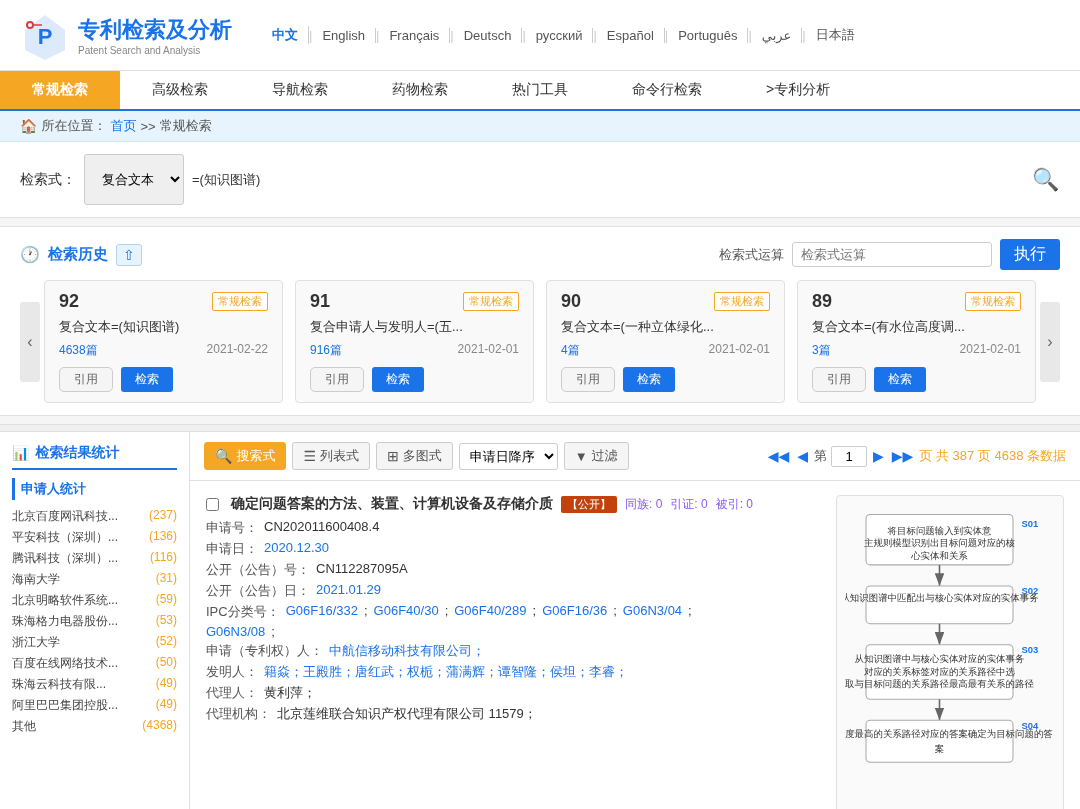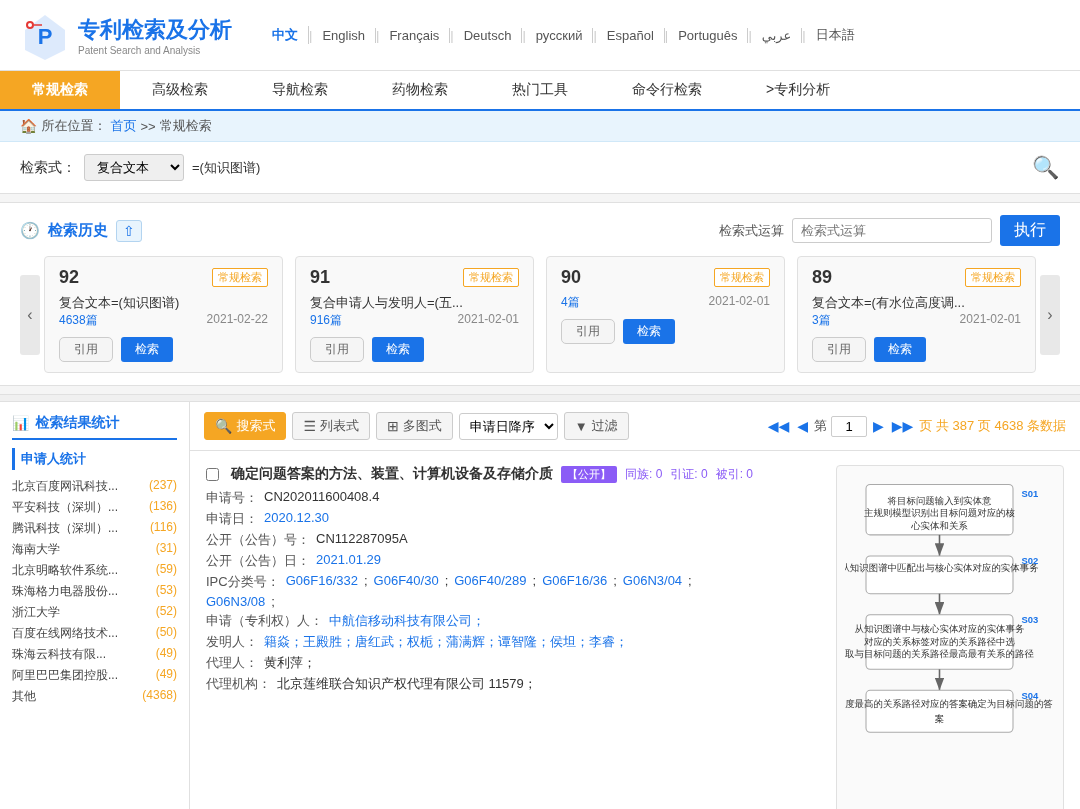--- a/index.html
+++ b/index.html
@@ -21,21 +21,21 @@
     .nav-tab { padding: 10px 32px; font-size: 14px; cursor: pointer; color: #333; text-align: center; }
     .nav-tab.active { background: #f5a623; color: #fff; font-weight: bold; }
 
     
     .breadcrumb { background: #e8f4fd; padding: 6px 20px; font-size: 13px; color: #555; display: flex; align-items: center; gap: 4px; border-bottom: 1px solid #d0e8f8; }
     .breadcrumb-home-icon { color: #1a73e8; font-size: 14px; }
 
     
     .search-bar { background: #fff; padding: 12px 20px; display: flex; align-items: center; gap: 8px; border-bottom: 1px solid #e0e0e0; }
     .search-label { font-size: 14px; color: #333; white-space: nowrap; }
-    .search-type-select { border: 1px solid #ccc; padding: 4px 8px; font-size: 13px; border-radius: 3px; min-width: 100px; }
+    .search-type-select { border: 1px solid #ccc; padding: 16px 8px; font-size: 13px; border-radius: 3px; min-width: 100px; text-align: center; }
     .search-icon-btn { margin-left: auto; cursor: pointer; color: #888; font-size: 22px; }
 
     
     .history-section { background: #fff; margin: 8px 0; padding: 12px 20px; border-top: 1px solid #e0e0e0; border-bottom: 1px solid #e0e0e0; }
     .history-header { display: flex; align-items: center; justify-content: space-between; margin-bottom: 10px; }
     .history-title { display: flex; align-items: center; gap: 8px; font-size: 15px; font-weight: bold; color: #1a73e8; }
     .history-clock-icon { color: #1a73e8; font-size: 16px; }
     .history-refresh-btn { background: #e8f4fd; border: 1px solid #b3d4f0; color: #1a73e8; border-radius: 3px; padding: 2px 6px; cursor: pointer; font-size: 14px; }
     .history-formula-area { display: flex; align-items: center; gap: 8px; }
     .history-formula-label { font-size: 13px; color: #555; }
@@ -43,21 +43,21 @@
     .history-exec-btn { background: #1a73e8; color: #fff; border: none; padding: 5px 14px; border-radius: 3px; cursor: pointer; font-size: 16px; }
 
     
     .history-carousel { display: flex; align-items: center; gap: 4px; overflow: hidden; }
     .carousel-arrow { background: #e8e8e8; border: none; width: 20px; height: 80px; cursor: pointer; font-size: 16px; color: #666; border-radius: 3px; display: flex; align-items: center; justify-content: center; flex-shrink: 0; }
     .history-cards { display: flex; gap: 12px; flex: 1; overflow: hidden; }
     .history-card { background: #f9f9f9; border: 1px solid #e0e0e0; border-radius: 4px; padding: 10px 14px; min-width: 200px; flex: 1; }
     .card-header { display: flex; align-items: center; justify-content: space-between; margin-bottom: 6px; }
     .card-num { font-size: 18px; font-weight: bold; color: #333; }
     .card-tag { background: #fff; border: 1px solid #f5a623; color: #f5a623; font-size: 11px; padding: 1px 5px; border-radius: 2px; }
-    .card-query { font-size: 13px; color: #333; white-space: nowrap; overflow: hidden; text-overflow: ellipsis; }
+    .card-query { font-size: 13px; color: #333; margin-bottom: 6px; white-space: nowrap; overflow: hidden; text-overflow: ellipsis; }
     .card-meta { display: flex; justify-content: space-between; font-size: 12px; margin-bottom: 8px; }
     .card-count { color: #1a73e8; }
     .card-date { color: #888; }
     .card-actions { display: flex; gap: 8px; }
     .card-btn-quote { background: #f5f5f5; border: 1px solid #ccc; color: #666; padding: 3px 14px; border-radius: 5px; cursor: pointer; font-size: 12px; }
     .card-btn-search { background: #1a73e8; border: none; color: #fff; padding: 3px 14px; border-radius: 3px; cursor: pointer; font-size: 12px; }
 
     
     .main-content { display: flex; gap: 0; padding: 0; }
 
@@ -82,21 +82,21 @@
     .page-nav-btn { background: none; border: none; color: #1a73e8; cursor: pointer; font-size: 14px; padding: 0 2px; }
     .page-input { border: 1px solid #ccc; width: 36px; text-align: center; padding: 2px 4px; font-size: 13px; border-radius: 2px; }
     .page-total { color: #f5a623; }
 
     
     .result-item { padding: 14px 16px; border-bottom: 1px solid #eee; display: flex; gap: 14px; }
     .result-main { flex: 1; }
     .result-title-row { display: flex; align-items: center; gap: 8px; margin-bottom: 6px; flex-wrap: wrap; }
     .result-checkbox { margin-right: 4px; cursor: pointer; }
     .result-title { font-size: 14px; font-weight: bold; color: #333; }
-    .result-status-badge { background: #8b5cf6; color: #fff; font-size: 11px; padding: 1px 6px; border-radius: 2px; }
+    .result-status-badge { background: #c2410c; color: #fff; font-size: 11px; padding: 1px 6px; border-radius: 2px; }
     .result-tag-item { display: flex; align-items: center; gap: 4px; font-size: 12px; color: #888; }
     .result-tag-label { color: #8b5cf6; }
     .result-field { display: flex; gap: 6px; margin-bottom: 3px; font-size: 13px; flex-wrap: wrap; }
     .result-field-label { color: #555; white-space: nowrap; }
     .result-field-value { color: #333; }
     .result-field-value.date { color: #1a73e8; }
     .result-field-value.link { color: #1a73e8; cursor: pointer; }
     .result-field-value.ipc { color: #1a73e8; cursor: pointer; }
     .result-diagram { width: 228px; flex-shrink: 0; border: 1px solid #e0e0e0; border-radius: 4px; overflow: hidden; background: #fafafa; display: flex; align-items: center; justify-content: center; padding: 8px; }
     .flowchart { width: 100%; font-size: 10px; }
@@ -224,20 +224,21 @@
           <button class="card-btn-quote">引用</button>
           <button class="card-btn-search">检索</button>
         </div>
       </div>
 
       <div class="history-card">
         <div class="card-header">
           <span class="card-num">90</span>
           <span class="card-tag">常规检索</span>
         </div>
+        <div class="card-query">复合文本=(一种立体绿化...</div>
         <div class="card-meta">
           <span class="card-count">4篇</span>
           <span class="card-date">2021-02-01</span>
         </div>
         <div class="card-actions">
           <button class="card-btn-quote">引用</button>
           <button class="card-btn-search">检索</button>
         </div>
       </div>
 

